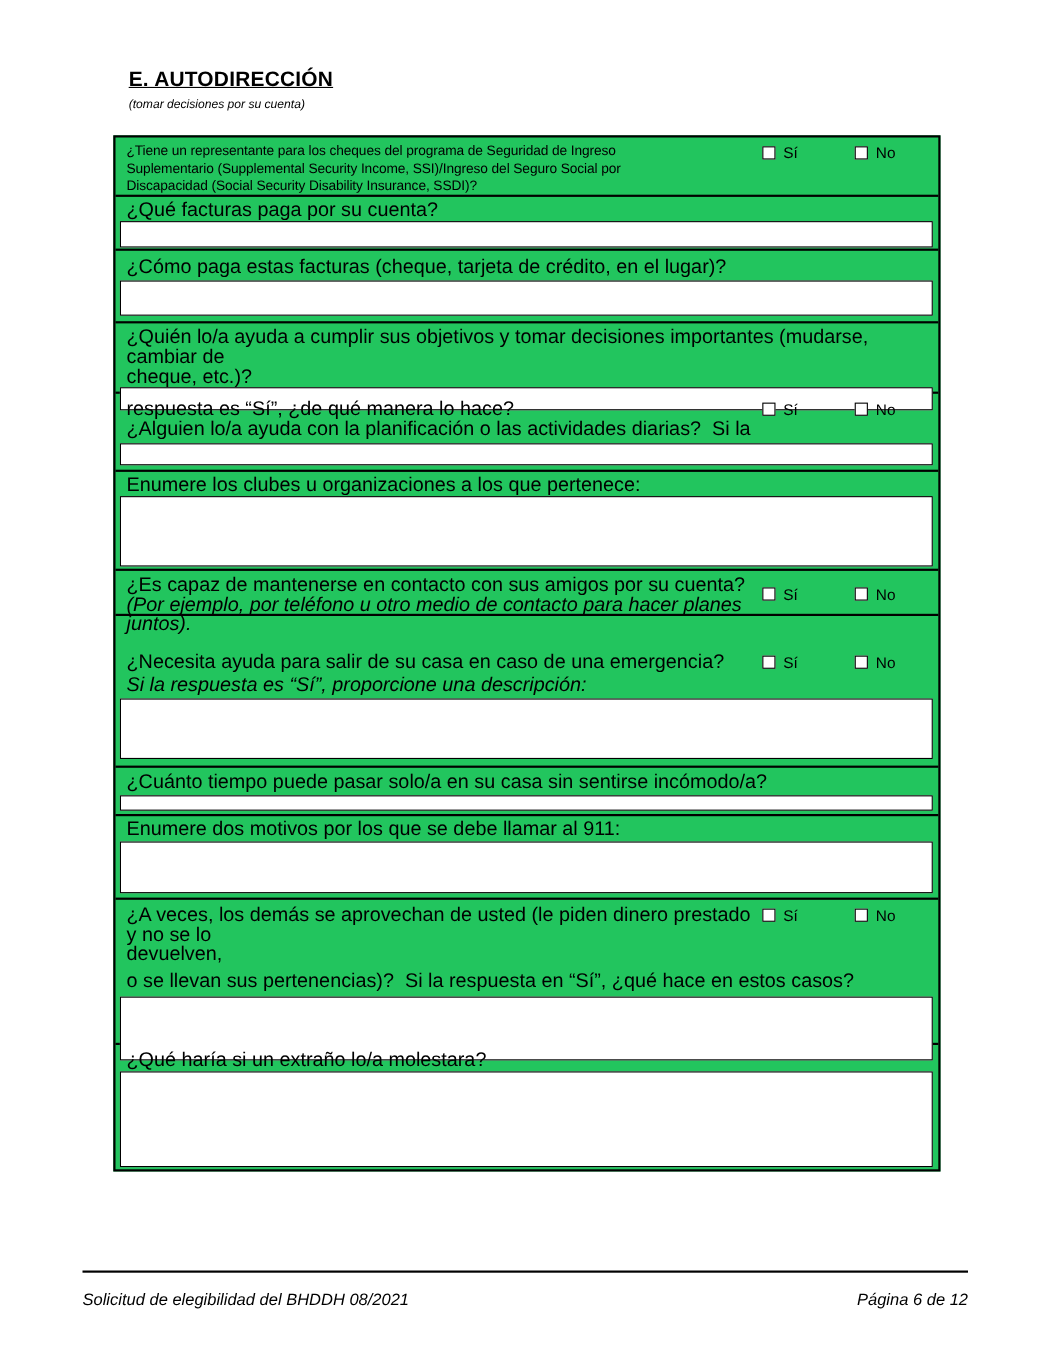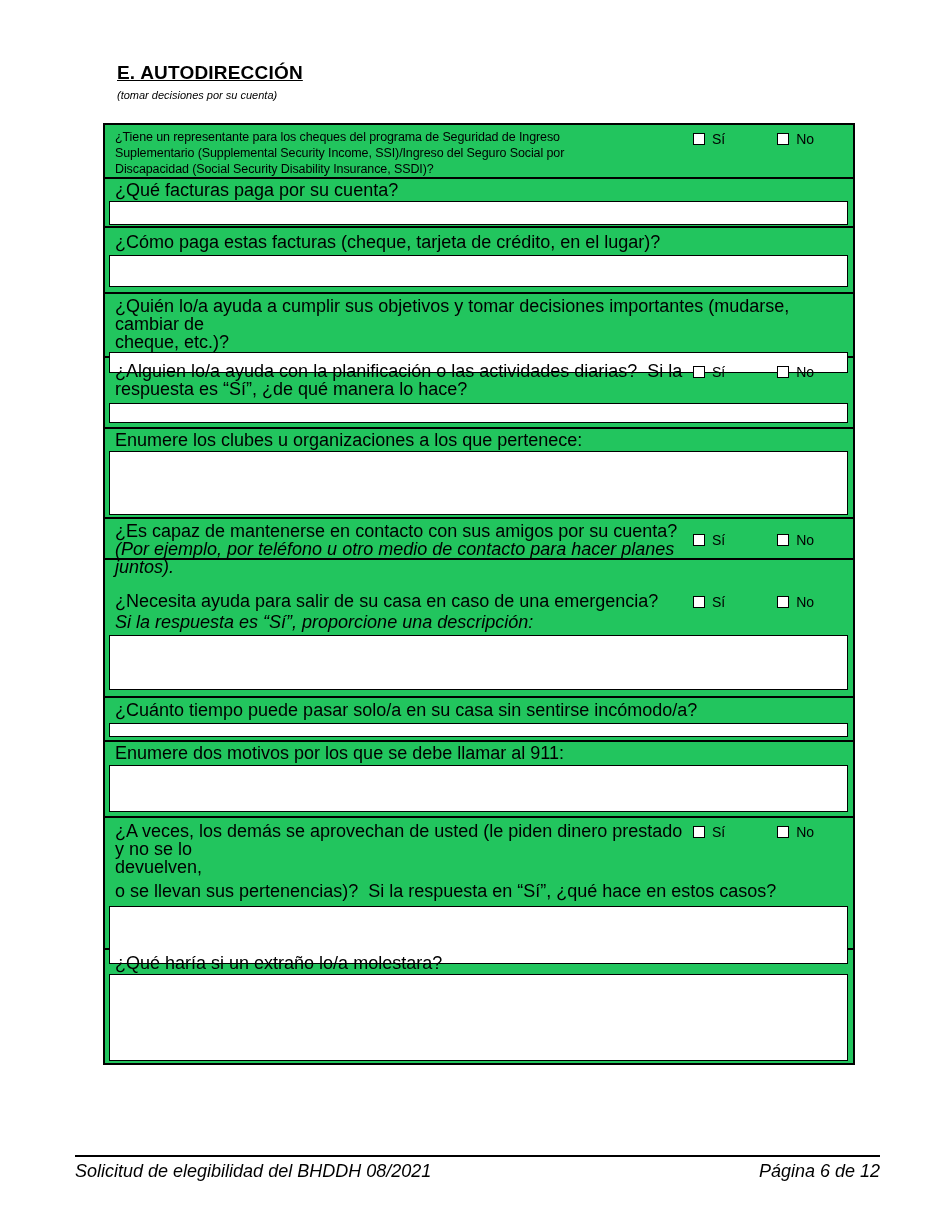--- a/index.html
+++ b/index.html
@@ -67,23 +67,23 @@
   .a20{height:20px; margin-top:5px;}
   .a64{height:64px; margin-top:2px;}
   .a55{height:55px; margin-top:4px;}
   .a14{height:14px; margin-top:4px;}
   .a47{height:47px; margin-top:3px;}
   .a58{height:58px; margin-top:6px;}
   .a87{height:87px; margin-top:2px;}
 
   .footer {
     position:absolute; left:75px; top:1155px; width:805px;
-    border-top:2px solid #000; padding-top:4px;
+    border-top:2px solid #000; padding-top:16px;
     display:flex; justify-content:space-between;
-    font-size:18px; font-style:italic;
+    font-size:15px; font-style:italic;
   }
 </style>
 </head>
 <body>
 
 <div class="page">
 
   <div class="header">
     <div class="title">E. AUTODIRECCIÓN</div>
     <div class="subtitle">(tomar decisiones por su cuenta)</div>
@@ -123,22 +123,22 @@
 
     <div class="row r4">
       <div class="q">¿Quién lo/a ayuda a cumplir sus objetivos y tomar decisiones importantes (mudarse, cambiar de</div>
       <div class="q">cheque, etc.)?</div>
       <div class="answer a21"></div>
     </div>
 
     <div class="row r5">
       <div class="qrow">
         <div class="qcol">
+          <div class="q">respuesta es “Sí”, ¿de qué manera lo hace?</div>
           <div class="q">¿Alguien lo/a ayuda con la planificación o las actividades diarias?  Si la</div>
-          <div class="q">respuesta es “Sí”, ¿de qué manera lo hace?</div>
         </div>
         <div class="choices">
           <div class="choice">
             <span class="checkbox"></span>
             <span class="choice-label">Sí</span>
           </div>
           <div class="choice">
             <span class="checkbox"></span>
             <span class="choice-label">No</span>
           </div>

